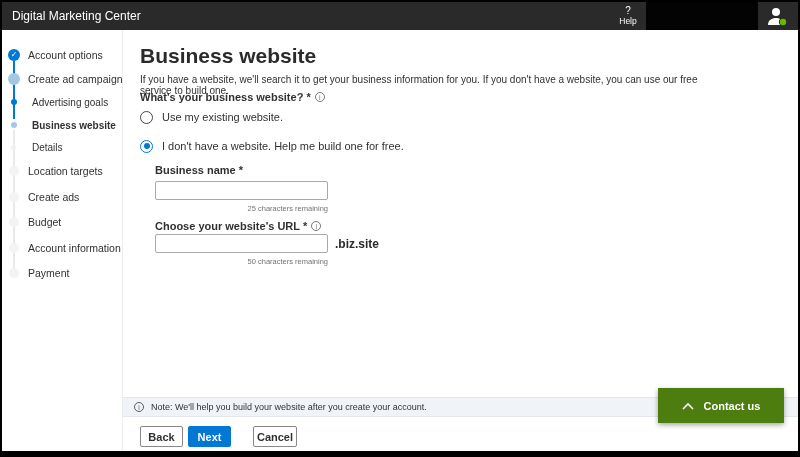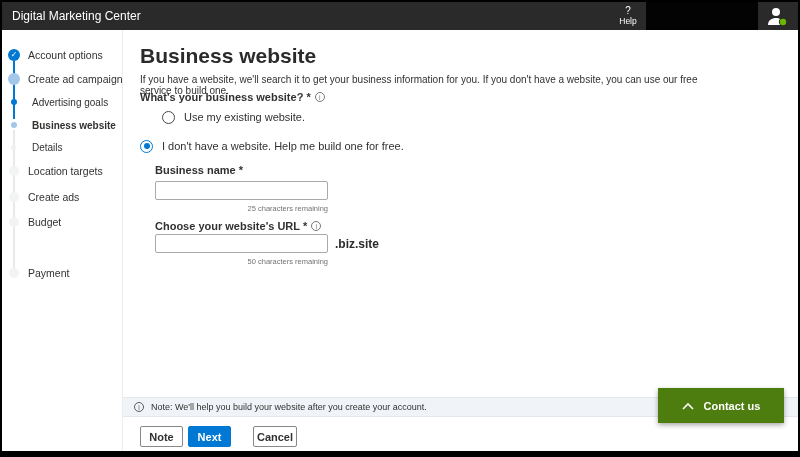--- a/index.html
+++ b/index.html
@@ -37,21 +37,21 @@
   .s-upcoming { left:9px; width:5px; height:5px; border-radius:50%; background:#eef0f2; }
   .step .step-label { margin-left:26px; }
   .step.sub .step-label { margin-left:30px; }
 
   
   .page-title { position:absolute; left:138px; top:14px; font-size:21px; font-weight:600; color:#2b2b2b; }
   .intro { position:absolute; left:138px; top:44px; width:560px; font-size:10px; color:#323130; }
   .question { position:absolute; left:138px; top:61px; font-size:11px; font-weight:700; }
   .info-icon { display:inline-block; width:10px; height:10px; border:1px solid #7a7874; border-radius:50%; font-size:7px; font-weight:400; line-height:9px; text-align:center; color:#7a7874; vertical-align:1px; margin-left:4px; cursor:pointer; }
   .radio-row { position:absolute; left:138px; height:16px; display:flex; align-items:center; cursor:pointer; }
-  .radio-row1 { top:79px;margin-left:22px; } .radio-row2 { top:108px; }
+  .radio-row1 { top:79px; } .radio-row2 { top:108px; }
   .radio { width:13px; height:13px; border-radius:50%; border:1px solid #484644; background:#fff; margin-right:9px; position:relative; }
   .radio.selected { border-color:#0078d4; }
   .radio.selected::after { content:""; position:absolute; left:2.5px; top:2.5px; width:6px; height:6px; border-radius:50%; background:#0078d4; }
   .radio-label { font-size:11px; }
 
   .field-label { position:absolute; left:153px; font-size:11px; font-weight:700; }
   .lbl-bizname { top:134px; } .lbl-url { top:190px; }
   .text-input { position:absolute; left:153px; width:173px; height:19px; border:1px solid #acaaa8; border-radius:2px; background:#fff; font-size:11px; padding:0 5px; outline:none; }
   .inp-bizname { top:151px; } .inp-url { top:204px; }
   .remaining { position:absolute; left:153px; width:173px; text-align:right; font-size:7.5px; color:#737373; }
@@ -127,20 +127,24 @@
         <span class="step-label">Location targets</span>
       </div>
       <div class="step" style="top:159px">
         <span class="marker m-upcoming"></span>
         <span class="step-label">Create ads</span>
       </div>
       <div class="step" style="top:184px">
         <span class="marker m-upcoming"></span>
         <span class="step-label">Budget</span>
       </div>
+      <div class="step" style="top:210px">
+        <span class="marker m-upcoming"></span>
+        <span class="step-label">Account information</span>
+      </div>
       <div class="step" style="top:235px">
         <span class="marker m-upcoming"></span>
         <span class="step-label">Payment</span>
       </div>
     </div>
 
     <div class="page-title">Business website</div>
     <div class="intro">If you have a website, we'll search it to get your business information for you. If you don't have a website, you can use our free service to build one.</div>
 
     <div class="question">
@@ -165,21 +169,21 @@
     </div>
     <input class="text-input inp-url" type="text" value="" style="">
     <div class="url-suffix">.biz.site</div>
     <div class="remaining rem-url">50 characters remaining</div>
 
     <div class="note-bar">
       <span class="note-info">i</span>
       <span class="note-text">Note: We'll help you build your website after you create your account.</span>
     </div>
 
-    <div class="btn btn-secondary btn-back">Note</div>
+    <div class="btn btn-secondary btn-back">Back</div>
     <div class="btn btn-next">Next</div>
     <div class="btn btn-secondary btn-cancel">Cancel</div>
   </div>
 
   <div class="contact">
     <svg width="12" height="8" viewBox="0 0 12 8">
       <polyline points="1,7 6,2 11,7" fill="none" stroke="#ffffff" stroke-width="1.6"></polyline>
     </svg>
     <span class="contact-label">Contact us</span>
   </div>

